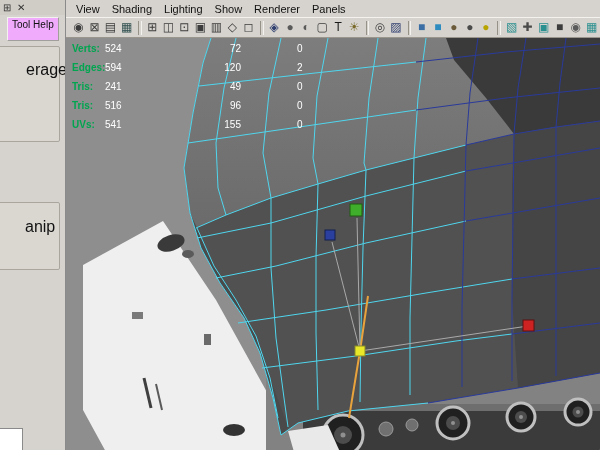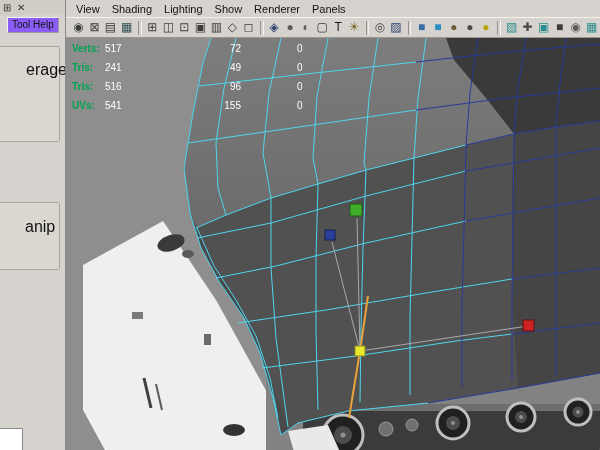--- a/index.html
+++ b/index.html
@@ -7,21 +7,21 @@
   #app{position:relative;width:600px;height:450px;overflow:hidden;background:#d6d3ce;}
 
   
   #left-panel{position:absolute;left:0;top:0;width:65px;height:450px;
     background:#d6d3ce;border-right:1px solid #8a8a8a;overflow:hidden;}
   .panel-titlebar{position:absolute;left:0;top:0;width:65px;height:15px;background:#d0cdc7;}
   .ptb-icon{position:absolute;top:1px;font-size:10px;line-height:13px;color:#333;cursor:pointer;}
   .ptb-icon.menu{left:3px;}
   .ptb-icon.close{left:17px;}
   .tab-btn{position:absolute;left:7px;top:17px;font-family:"Liberation Sans",sans-serif;
-    font-size:10px;padding:1px 4px 2px 4px;background:#8b5cf6;border:1px outset #f4f2ee;color:#111;white-space:nowrap;}
+    font-size:10px;padding:1px 4px 10px 4px;background:#f0abfc;border:1px outset #f4f2ee;color:#111;white-space:nowrap;}
   .frame{position:absolute;left:-30px;width:88px;border:1px solid #aaa69e;border-radius:2px;background:#dad7d1;}
   .f1{top:46px;height:94px;}
   .f2{top:202px;height:66px;}
   .trunc{position:absolute;font-size:16px;color:#111;white-space:nowrap;}
   .t1{left:26px;top:61px;}
   .t2{left:25px;top:218px;}
   .white-box{position:absolute;left:0;top:428px;width:22px;height:22px;background:#fff;
     border-top:1px solid #8a8a8a;border-right:1px solid #8a8a8a;}
 
   
@@ -219,23 +219,29 @@
           <rect x="284" y="166" width="12" height="12" fill="var(--handle-green)" stroke="#1e5c12"></rect>
           <rect x="259" y="192" width="10" height="10" fill="var(--handle-blue)" stroke="#15204f"></rect>
           <rect x="289" y="308" width="10" height="10" fill="var(--handle-yellow)" stroke="#8a8a2a"></rect>
           <rect x="457" y="282" width="11" height="11" fill="var(--handle-red)" stroke="#5c1111"></rect>
         </g>
       </svg>
 
       <div id="hud">
           <div class="hud-row">
             <span class="hud-label">Verts:</span>
-            <span class="hud-v1">517</span>
+            <span class="hud-v1">524</span>
             <span class="hud-v2">72</span>
             <span class="hud-v3">0</span>
+          </div>
+          <div class="hud-row">
+            <span class="hud-label">Edges:</span>
+            <span class="hud-v1">594</span>
+            <span class="hud-v2">120</span>
+            <span class="hud-v3">2</span>
           </div>
           <div class="hud-row">
             <span class="hud-label">Tris:</span>
             <span class="hud-v1">241</span>
             <span class="hud-v2">49</span>
             <span class="hud-v3">0</span>
           </div>
           <div class="hud-row">
             <span class="hud-label">Tris:</span>
             <span class="hud-v1">516</span>

